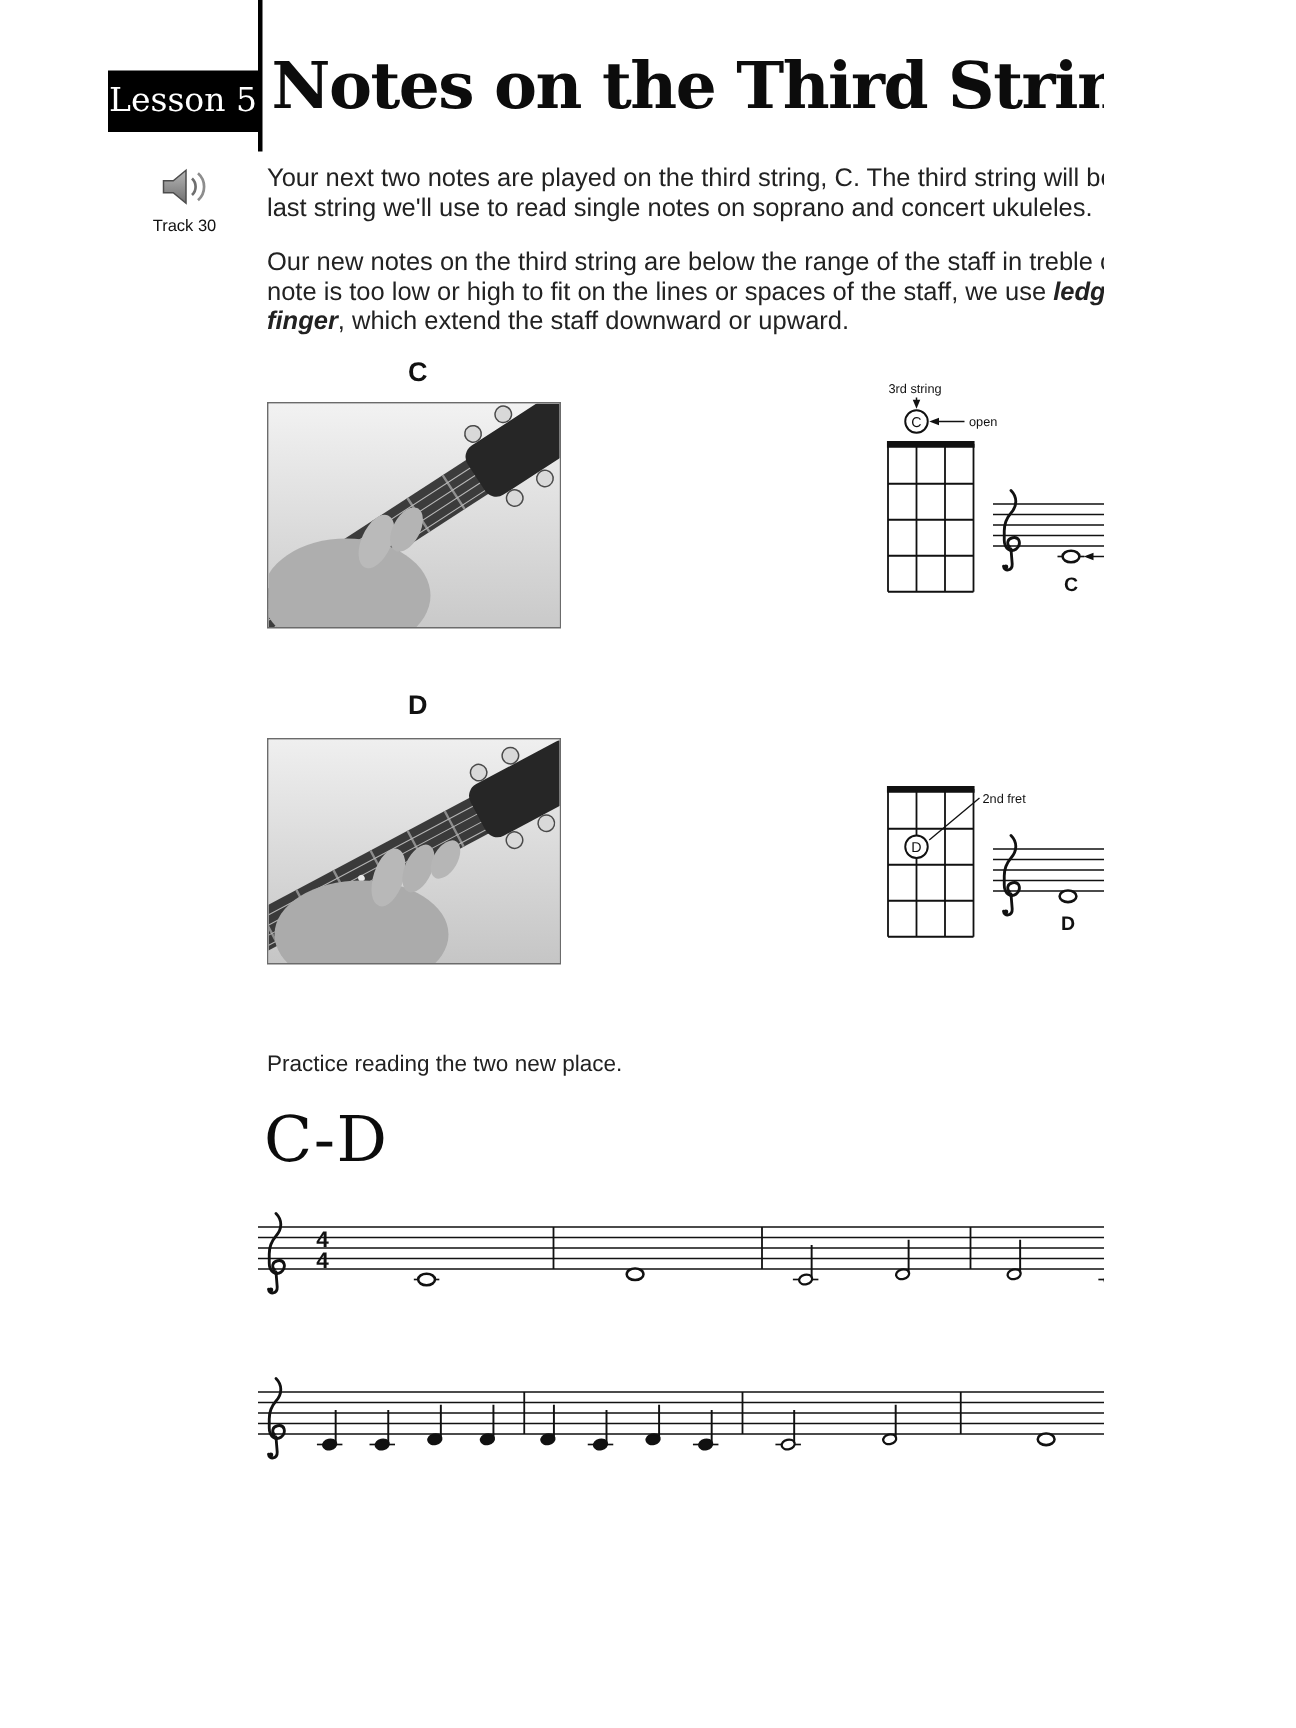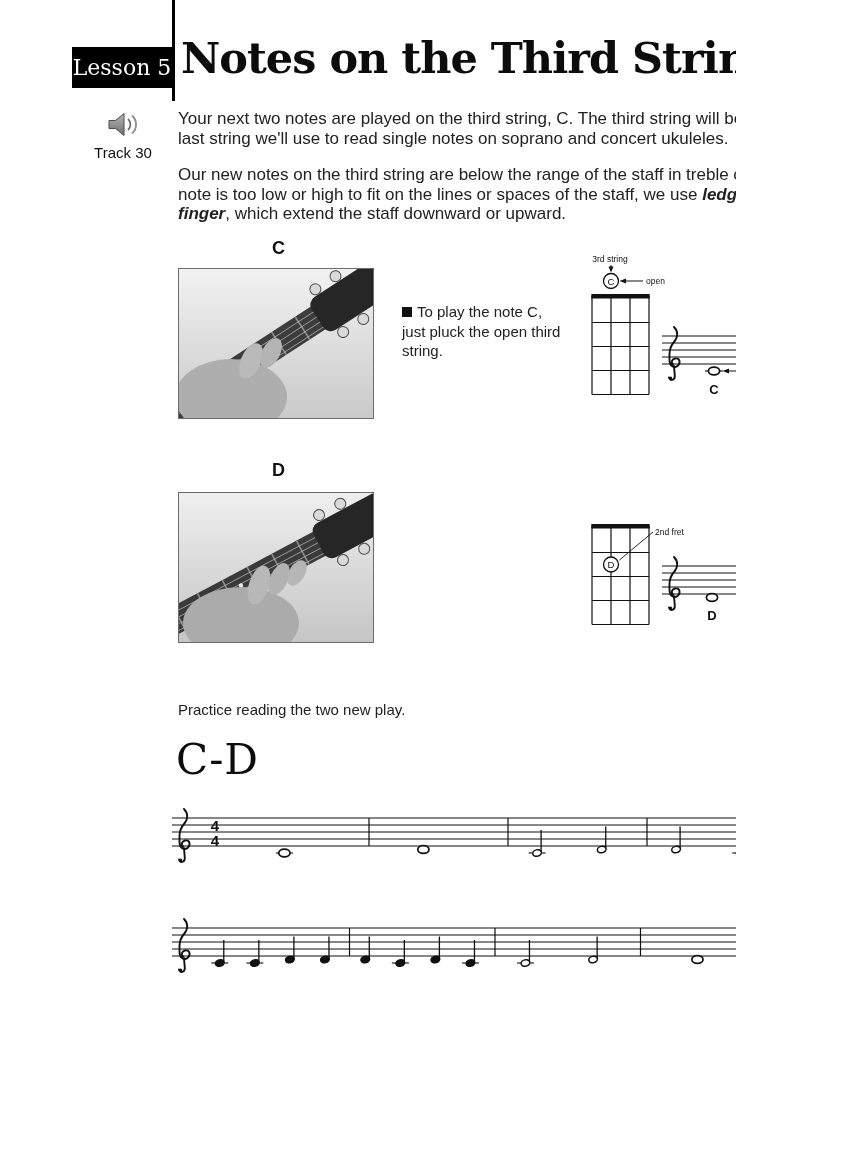--- a/index.html
+++ b/index.html
@@ -26,21 +26,21 @@
   .media-btn .circle {
     width:25px; height:25px; border-radius:50%; border:1px solid #5f5f5f;
     background:radial-gradient(circle at 35% 30%, #ededed, #a0a0a0 55%, #6f6f6f);
     display:flex; align-items:center; justify-content:center;
   }
   .media-btn .tri {
     width:0; height:0; border-left:9px solid #fff; border-top:5.5px solid transparent;
     border-bottom:5.5px solid transparent; margin-left:3px;
   }
   .audio { position:absolute; left:90px; top:111px; width:66px; text-align:center; }
-  .audio .lbl { font-size:15px; color:#111; margin-top:2px; }
+  .audio .lbl { font-size:11px; color:#111; margin-top:2px; }
   .para { position:absolute; left:178px; width:620px; font-size:17px; line-height:19.5px; color:#222; }
   .p1 { top:109px; }
   .p2 { top:165px; }
   .em { font-weight:bold; font-style:italic; }
   .note-heading { position:absolute; font-size:18px; font-weight:bold; color:#111; }
   .photo { position:absolute; width:196px; height:151px; border:1px solid #6b6b6b; overflow:hidden; }
   .instr { position:absolute; width:164px; font-size:15px; line-height:19.5px; color:#222; }
   .sq { display:inline-block; width:10px; height:10px; background:#111; margin-right:5px; }
   .fret-svg, .staff-svg { position:absolute; }
   .practice { position:absolute; left:178px; top:701px; font-size:15px; color:#222; }
@@ -113,23 +113,20 @@
         <circle cx="184" cy="50" r="5.5" fill="#d9d9d9" stroke="#4a4a4a"></circle>
         <circle cx="160" cy="101" r="5.5" fill="#d9d9d9" stroke="#4a4a4a"></circle>
         <circle cx="184" cy="101" r="5.5" fill="#d9d9d9" stroke="#4a4a4a"></circle>
       </g>
       <ellipse cx="52" cy="128" rx="56" ry="38" fill="#aeaeae"></ellipse>
       <ellipse cx="72" cy="92" rx="10" ry="19" transform="rotate(24 72 92)" fill="#bababa"></ellipse>
       <ellipse cx="92" cy="84" rx="9" ry="16" transform="rotate(28 92 84)" fill="#b4b4b4"></ellipse>
     </svg>
   </div>
 
-  <div class="instr" style="left:402px; top:302px;">
-    <span class="sq"></span><span>To play the note C, just pluck the open third string.</span>
-  </div>
 
   <svg class="fret-svg" style="left:572px; top:252px;" width="124" height="158" viewBox="0 0 124 158">
     <text x="38" y="10" font-size="8.5" text-anchor="middle">3rd string</text>
     <line x1="39" y1="13" x2="39" y2="17" stroke="#111" stroke-width="1"></line>
     <polygon points="39,20.5 36.5,14.5 41.5,14.5" fill="#111"></polygon>
     <circle cx="39" cy="29" r="7.5" fill="#fff" stroke="#111" stroke-width="1.3"></circle>
     <text x="39" y="32.5" font-size="9.5" text-anchor="middle">C</text>
     <line x1="71" y1="29" x2="50" y2="29" stroke="#111" stroke-width="1"></line>
     <polygon points="47.5,29 54,26.5 54,31.5" fill="#111"></polygon>
     <text x="74" y="32" font-size="8.5">open</text>
@@ -192,21 +189,21 @@
 
   <svg class="staff-svg" style="left:660px; top:550px;" width="140" height="80" viewBox="0 0 140 80">
     <path d="M2 16 H95 M2 23 H95 M2 30 H95 M2 37 H95 M2 44 H95" stroke="#111" stroke-width="1.1" fill="none"></path>
     <path d="M14 7 C18 11 18.5 17 14 22 C10.5 26 9.5 30 9.5 34 L9.5 40 C9.5 46 14 48.5 17.5 46 C21 43 20 37.5 15 38.5 C11.5 39.3 11 42.5 13 44.5" fill="none" stroke="#111" stroke-width="1.9" stroke-linecap="round"></path>
     <path d="M14 46 L14.8 56 C15 60.5 9.5 61.5 9 57.5" fill="none" stroke="#111" stroke-width="1.9" stroke-linecap="round"></path>
     <circle cx="10.6" cy="58" r="1.6" fill="#111"></circle>
     <ellipse cx="52" cy="47.5" rx="5.6" ry="3.9" fill="#fff" stroke="#111" stroke-width="1.7"></ellipse>
     <text x="52" y="70" font-size="13" font-weight="bold" text-anchor="middle">D</text>
   </svg>
 
-  <p class="practice">Practice reading the two new play.</p>
+  <p class="practice">Practice reading the two new place.</p>
   <div class="cd-heading">C-D</div>
 
   <svg id="music-line-1" class="music m1" width="622" height="64" viewBox="0 0 622 64">
       <path d="M2 12 H620 M2 19 H620 M2 26 H620 M2 33 H620 M2 40 H620 " stroke="#111" stroke-width="1.1" fill="none"></path>
       <path d="M14 3 C18 7 18.5 13 14 18 C10.5 22 9.5 26 9.5 30 L9.5 36 C9.5 42 14 44.5 17.5 42 C21 39 20 33.5 15 34.5 C11.5 35.3 11 38.5 13 40.5" fill="none" stroke="#111" stroke-width="1.9" stroke-linecap="round"></path>
       <path d="M14 42 L14.8 52 C15 56.5 9.5 57.5 9 53.5" fill="none" stroke="#111" stroke-width="1.9" stroke-linecap="round"></path>
       <circle cx="10.6" cy="54" r="1.6" fill="#111"></circle>
       <text x="45" y="25" font-size="15" font-weight="bold" text-anchor="middle" font-family="DejaVu Serif, serif">4</text>
       <text x="45" y="39.5" font-size="15" font-weight="bold" text-anchor="middle" font-family="DejaVu Serif, serif">4</text>
       <line x1="105.8913043478261" y1="47" x2="122.8913043478261" y2="47" stroke="#111" stroke-width="1.1"></line>

